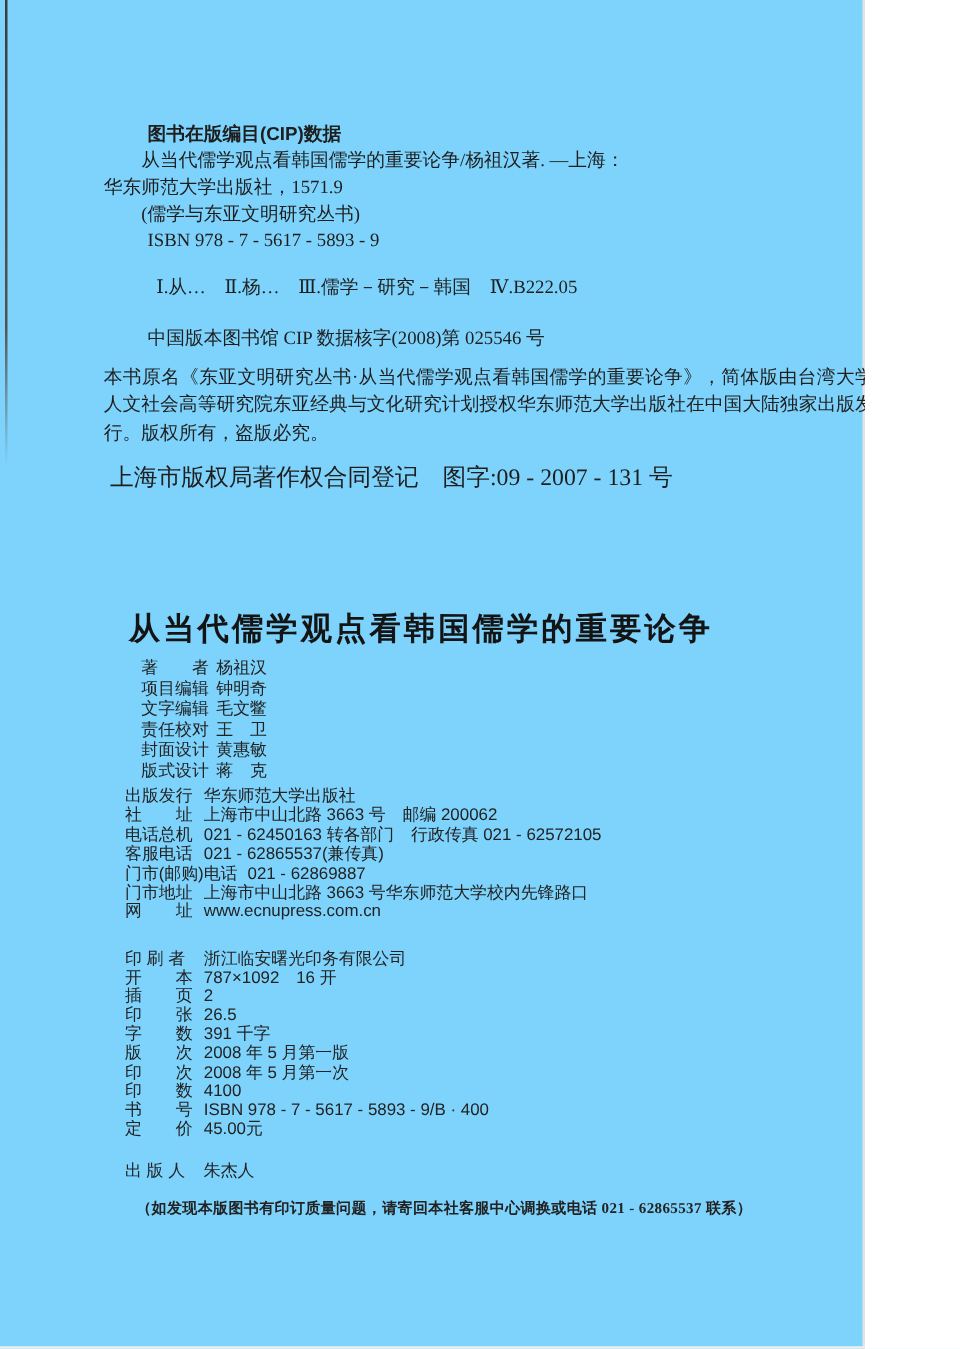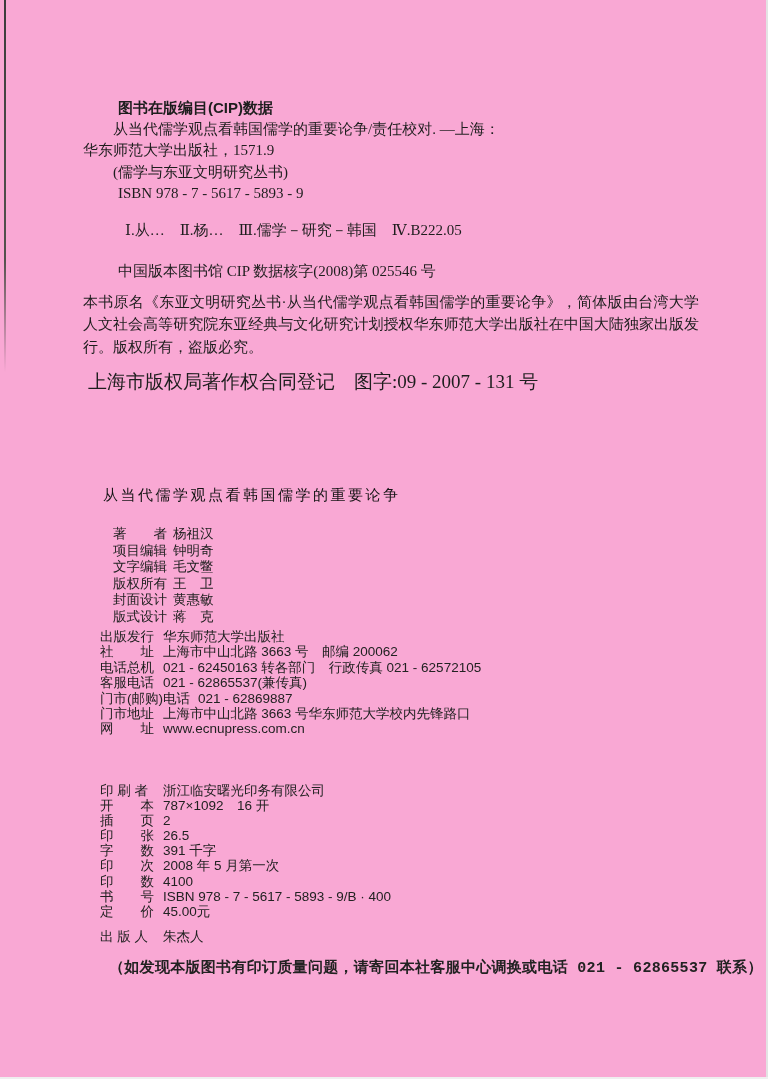--- a/index.html
+++ b/index.html
@@ -1,19 +1,19 @@
 <!DOCTYPE html>
 <html><head>
 <meta charset="utf-8">
 <style>
   html,body{margin:0;padding:0;background:#ffffff;}
   .page{
     position:relative;
-    width:768px;height:1079px;
-    background:#f9a8d4;
+    width:692px;height:1079px;
+    background:#7dd3fc;
     overflow:hidden;
     color:#1e1e1e;
     font-family:"Liberation Serif","DejaVu Serif",serif;
   }
   
   .scan-line{
     position:absolute;left:4px;top:0;width:2px;height:372px;
     background:linear-gradient(to bottom,#3c3c3c 0%,#55524e 70%,rgba(90,90,90,0) 100%);
   }
   .edge-right{position:absolute;right:0;top:0;width:2px;height:100%;background:#e3e3e3;}
@@ -33,90 +33,91 @@
   .notice{
     position:absolute;left:83px;top:291px;width:616px;
     font-size:15px;line-height:22.3px;text-align:justify;
   }
   .registration{position:absolute;left:88px;top:369px;font-size:19px;}
 
   
   .book-title{
     position:absolute;left:103px;top:486px;
     font-family:"Liberation Sans","DejaVu Sans",sans-serif;
-    font-size:15px;font-weight:normal;letter-spacing:2.5px;color:#141414;
+    font-size:25px;font-weight:bold;letter-spacing:2.5px;color:#141414;
   }
 
   
   .listblock{position:absolute;font-family:"Liberation Sans","DejaVu Sans",sans-serif;font-size:13.5px;color:#222;}
   .credits{left:113px;top:526px;line-height:16.6px;}
   .publisher{left:100px;top:629px;line-height:15.4px;}
-  .printing{left:100px;top:759px;line-height:15.1px;margin-top:24px;}
+  .printing{left:100px;top:759px;line-height:15.1px;}
   .pubperson{left:100px;top:929px;line-height:16px;}
   .lbl{display:inline-block;width:57px;white-space:nowrap;vertical-align:top;}
   .credits .lbl{width:54px;}
   .lbl-auto{width:auto;}
   .val{margin-left:6px;white-space:nowrap;}
   .lbl-auto + .val{margin-left:8px;}
 
   
   .colophon-note{
     position:absolute;left:109px;top:958px;
-    font-family:Liberation Mono, monospace;
-    font-size:15px;font-weight:bold;color:#222;letter-spacing:0.3px;
+    font-family:Liberation Serif, serif;
+    font-size:12px;font-weight:bold;color:#222;letter-spacing:0.3px;
   }
 </style>
 </head>
 <body>
 
 <div class="page">
   <div class="scan-line"></div>
   <div class="edge-right"></div>
   <div class="edge-bottom"></div>
 
   <div class="cip">
     <div class="hdr">图书在版编目(CIP)数据</div>
-    <div class="ind30">从当代儒学观点看韩国儒学的重要论争/责任校对. —上海：</div>
+    <div class="ind30">从当代儒学观点看韩国儒学的重要论争/杨祖汉著. —上海：</div>
     <div>华东师范大学出版社，1571.9</div>
     <div class="ind30">(儒学与东亚文明研究丛书)</div>
     <div class="ind35 isbn">ISBN 978 - 7 - 5617 - 5893 - 9</div>
     <div class="ind42 cls">Ⅰ.从…　Ⅱ.杨…　Ⅲ.儒学－研究－韩国　Ⅳ.B222.05</div>
     <div class="ind35 rec">中国版本图书馆 CIP 数据核字(2008)第 025546 号</div>
   </div>
 
   <div class="notice">本书原名《东亚文明研究丛书·从当代儒学观点看韩国儒学的重要论争》，简体版由台湾大学人文社会高等研究院东亚经典与文化研究计划授权华东师范大学出版社在中国大陆独家出版发行。版权所有，盗版必究。</div>
   <div class="registration">上海市版权局著作权合同登记　图字:09 - 2007 - 131 号</div>
 
   <div class="book-title">从当代儒学观点看韩国儒学的重要论争</div>
 
   <div class="listblock credits">
     <div><span class="lbl">著　　者</span><span class="val">杨祖汉</span></div>
     <div><span class="lbl">项目编辑</span><span class="val">钟明奇</span></div>
     <div><span class="lbl">文字编辑</span><span class="val">毛文鳖</span></div>
-    <div><span class="lbl">版权所有</span><span class="val">王　卫</span></div>
+    <div><span class="lbl">责任校对</span><span class="val">王　卫</span></div>
     <div><span class="lbl">封面设计</span><span class="val">黄惠敏</span></div>
     <div><span class="lbl">版式设计</span><span class="val">蒋　克</span></div>
   </div>
 
   <div class="listblock publisher">
     <div><span class="lbl">出版发行</span><span class="val">华东师范大学出版社</span></div>
     <div><span class="lbl">社　　址</span><span class="val">上海市中山北路 3663 号　邮编 200062</span></div>
     <div><span class="lbl">电话总机</span><span class="val">021 - 62450163 转各部门　行政传真 021 - 62572105</span></div>
     <div><span class="lbl">客服电话</span><span class="val">021 - 62865537(兼传真)</span></div>
     <div><span class="lbl lbl-auto">门市(邮购)电话</span><span class="val">021 - 62869887</span></div>
     <div><span class="lbl">门市地址</span><span class="val">上海市中山北路 3663 号华东师范大学校内先锋路口</span></div>
     <div><span class="lbl">网　　址</span><span class="val">www.ecnupress.com.cn</span></div>
   </div>
 
   <div class="listblock printing">
     <div><span class="lbl">印 刷 者</span><span class="val">浙江临安曙光印务有限公司</span></div>
     <div><span class="lbl">开　　本</span><span class="val">787×1092　16 开</span></div>
     <div><span class="lbl">插　　页</span><span class="val">2</span></div>
     <div><span class="lbl">印　　张</span><span class="val">26.5</span></div>
     <div><span class="lbl">字　　数</span><span class="val">391 千字</span></div>
+    <div><span class="lbl">版　　次</span><span class="val">2008 年 5 月第一版</span></div>
     <div><span class="lbl">印　　次</span><span class="val">2008 年 5 月第一次</span></div>
     <div><span class="lbl">印　　数</span><span class="val">4100</span></div>
     <div><span class="lbl">书　　号</span><span class="val">ISBN 978 - 7 - 5617 - 5893 - 9/B · 400</span></div>
     <div><span class="lbl">定　　价</span><span class="val">45.00元</span></div>
   </div>
 
   <div class="listblock pubperson">
     <span class="lbl">出 版 人</span><span class="val">朱杰人</span>
   </div>
 

